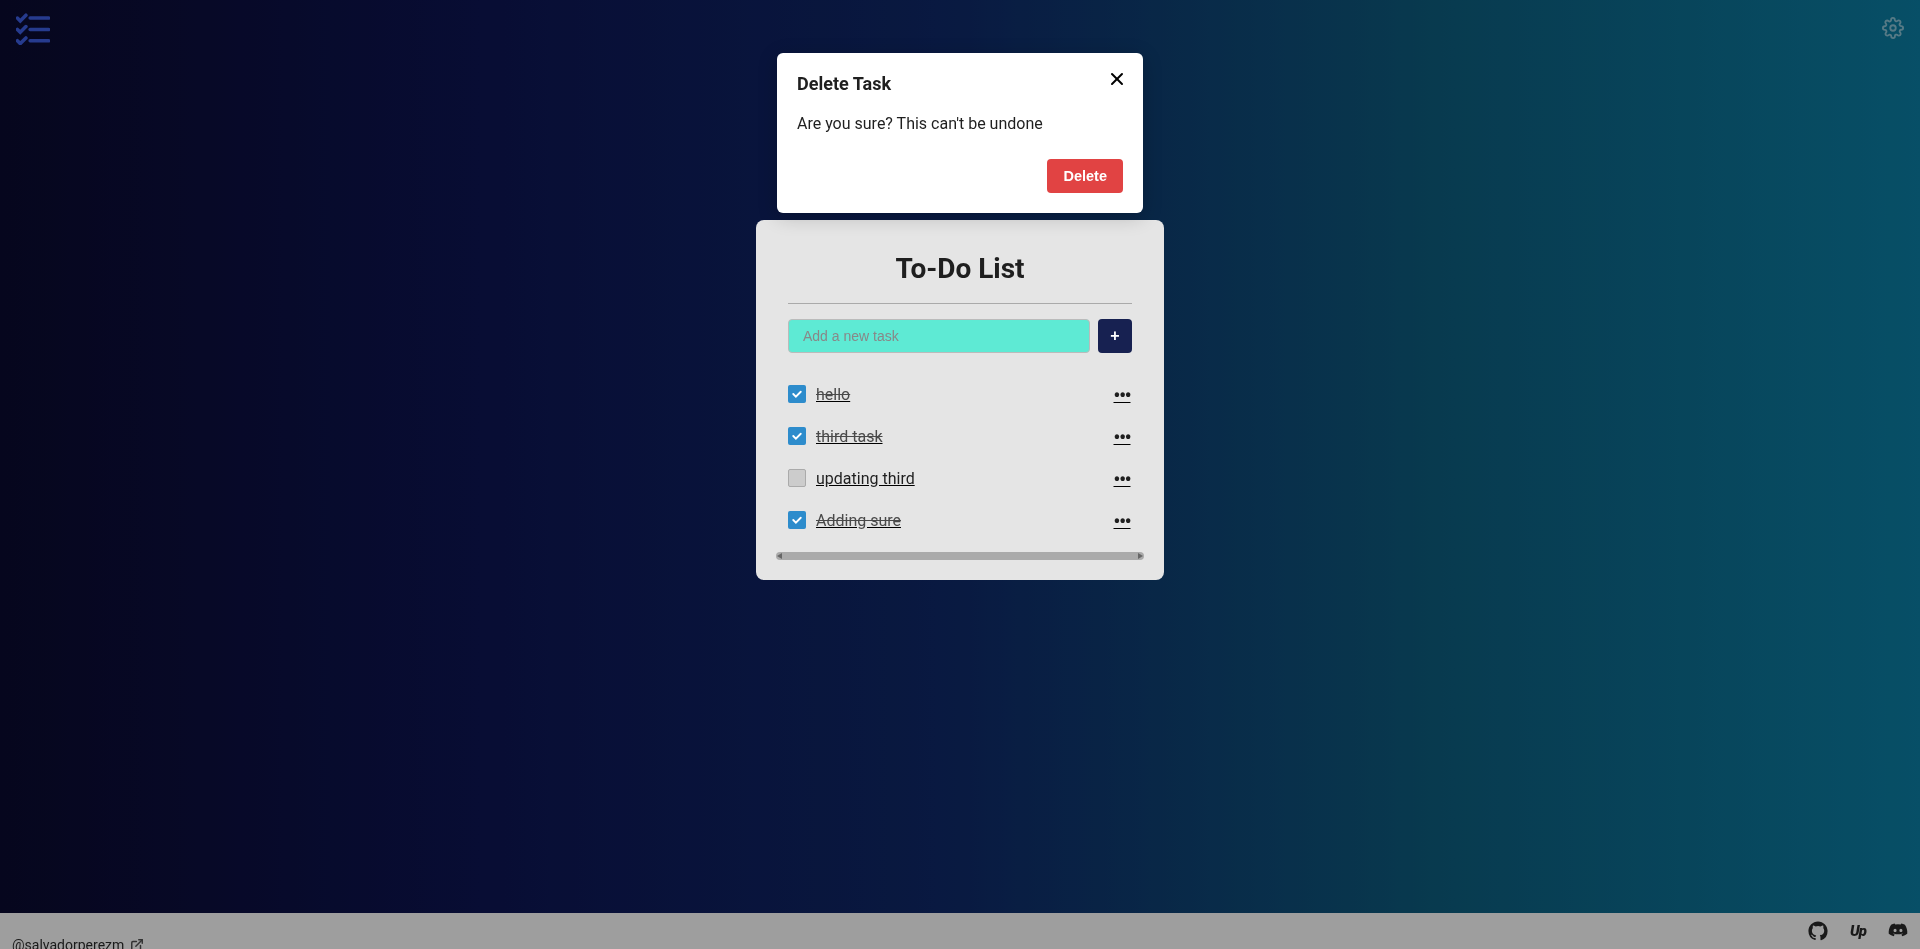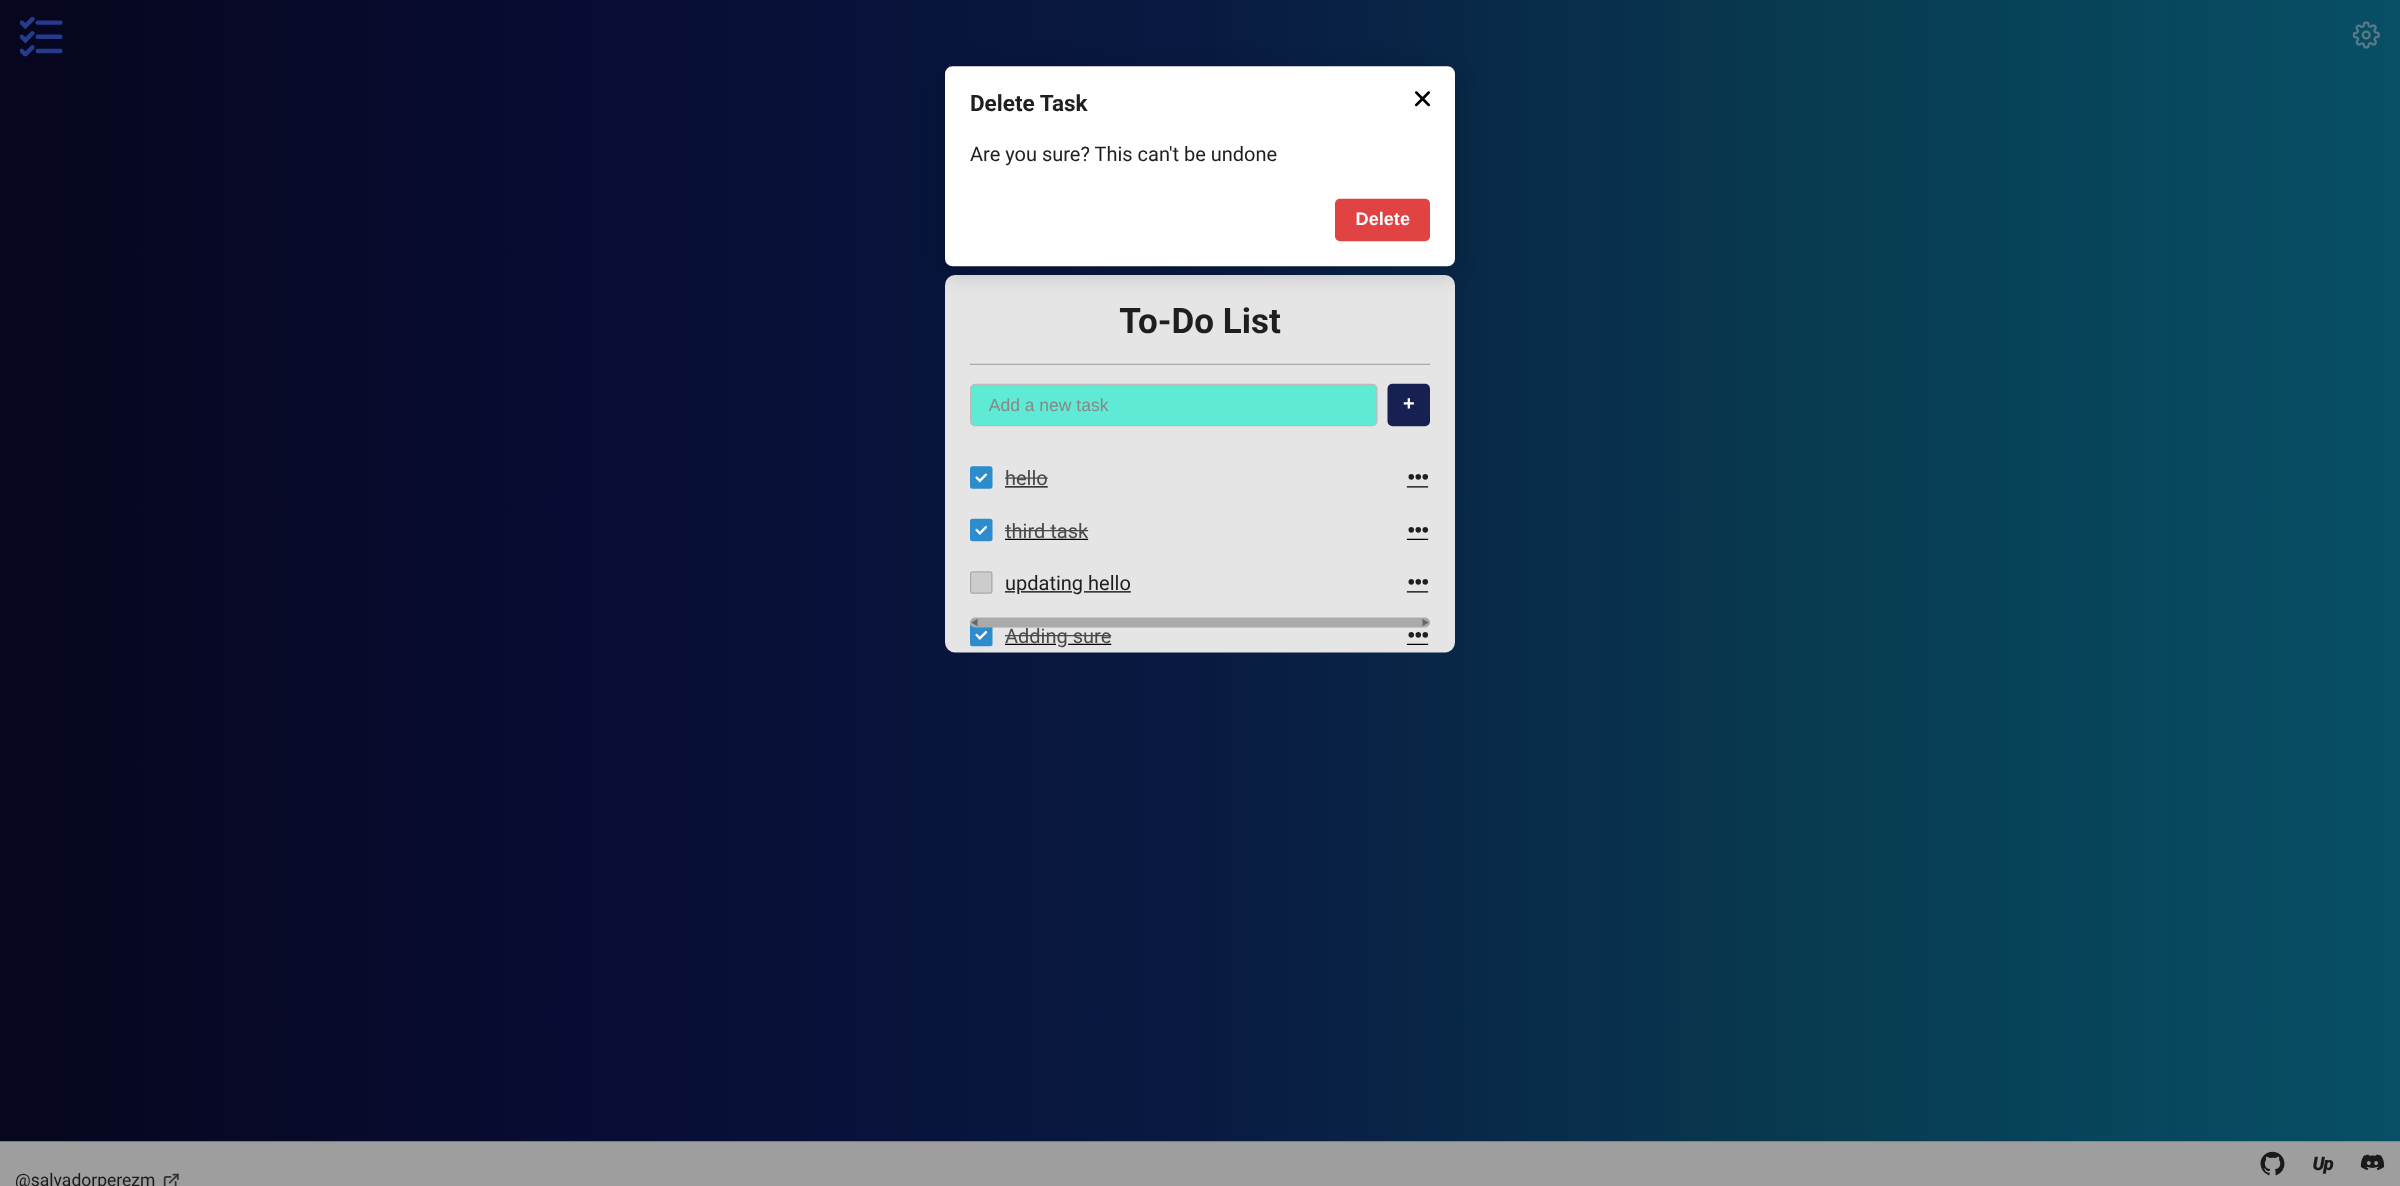--- a/index.html
+++ b/index.html
@@ -49,24 +49,24 @@
       color: rgba(255,255,255,0.5);
       cursor: pointer;
     }
 
     .main-card {
       position: absolute;
       top: 220px;
       left: 50%;
       transform: translateX(-50%);
       width: 408px;
-      height: 302px;
+      height: 360px;
       background: #e5e5e5;
       border-radius: 8px;
-      padding: 20px;
+      padding: 32px;
     }
 
     .card-title {
       text-align: center;
       font-size: 28px;
       font-weight: 700;
       color: #1f1f1f;
       margin-bottom: 18px;
     }
 
@@ -205,21 +205,21 @@
       position: absolute;
       inset: 0;
       background: rgba(0,0,0,0.35);
     }
 
     .modal {
       position: absolute;
       top: 53px;
       left: 50%;
       transform: translateX(-50%);
-      width: 408px;
+      width: 366px;
       background: #fff;
       border-radius: 6px;
       padding: 20px;
       z-index: 100;
       box-shadow: 0 4px 20px rgba(0,0,0,0.2);
     }
 
     .modal-title {
       font-size: 18px;
       font-weight: 700;
@@ -358,21 +358,21 @@
         <svg viewBox="0 0 16 16" fill="none" stroke="currentColor" stroke-width="2.5" stroke-linecap="round">
             <polyline points="3,8 6.5,11.5 13,5"></polyline>
           </svg>
       </span>
       <span class="task-label done">third task</span>
       <span class="more-button">•••</span>
     </div>
 
     <div class="list-item">
       <span class="checkbox unchecked"></span>
-      <span class="task-label">updating hello</span>
+      <span class="task-label">updating third</span>
       <span class="more-button">•••</span>
     </div>
 
     <div class="list-item">
       <span class="checkbox checked">
         <svg viewBox="0 0 16 16" fill="none" stroke="currentColor" stroke-width="2.5" stroke-linecap="round">
             <polyline points="3,8 6.5,11.5 13,5"></polyline>
           </svg>
       </span>
       <span class="task-label done">Adding sure</span>

